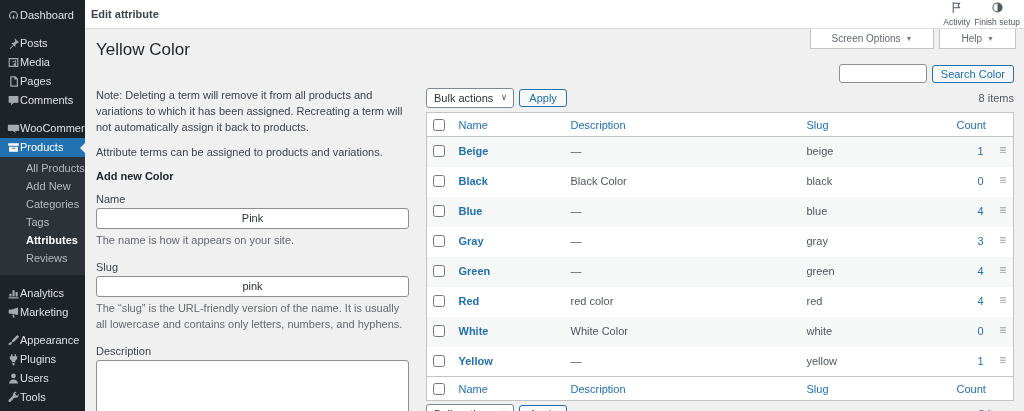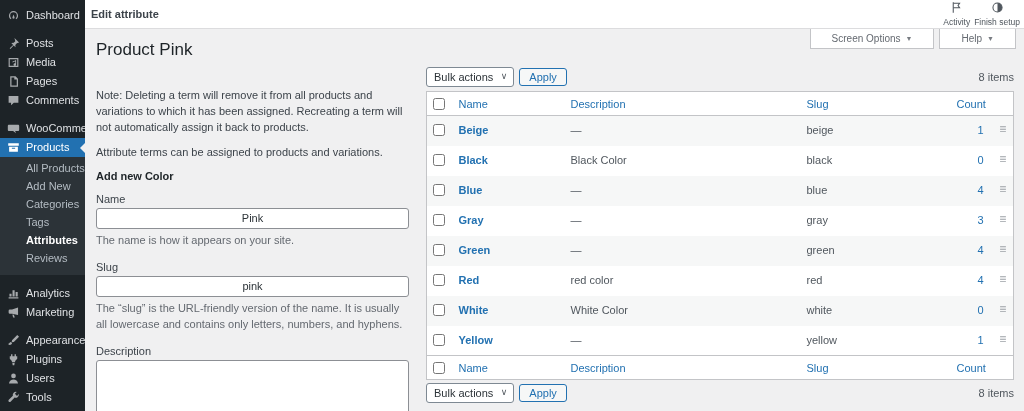--- a/index.html
+++ b/index.html
@@ -2,21 +2,21 @@
 <html><head>
 <meta charset="utf-8">
 <style>
   * { box-sizing: border-box; margin: 0; padding: 0; }
   html,body { width:1024px; height:411px; overflow:hidden; }
   body { font-family:"Liberation Sans", sans-serif; font-size:11px; color:#3c434a; background:#f0f0f1; }
   .app { display:flex; width:1024px; height:411px; }
 
   
   .sidebar { width:85px; flex:none; background:#1d2327; overflow:hidden; padding-top:6px; }
-  .menu-item { display:flex; align-items:center; gap:6px; padding:3px 7px; color:#dfe1e4; cursor:pointer; line-height:13px; white-space:nowrap; }
+  .menu-item { display:flex; align-items:center; padding:3px 7px; color:#dfe1e4; cursor:pointer; line-height:13px; white-space:nowrap; }
   .menu-item .mi-icon { width:13px; height:13px; flex:none; color:#a7aaad; display:inline-flex; }
   .menu-item .mi-icon svg { width:13px; height:13px; fill:currentColor; }
   .menu-item.gap { margin-top:9px; }
   .menu-item.active { background:#2271b1; color:#fff; position:relative; }
   .menu-item.active .mi-icon { color:#fff; }
   .menu-item.active::after { content:""; position:absolute; right:0; top:50%; margin-top:-5px; border:5px solid transparent; border-left-width:0; border-right-color:#f0f0f1; }
   .submenu { background:#2c3338; padding:3px 0 7px; }
   .submenu-item { display:block; padding:2px 6px 3px 26px; color:#b4bcc3; cursor:pointer; line-height:13px; white-space:nowrap; }
   .submenu-item.current { color:#fff; font-weight:bold; }
 
@@ -236,21 +236,21 @@
         <span>Screen Options</span>
         <span class="caret">▼</span>
       </div>
       <div class="screen-tab">
         <span>Help</span>
         <span class="caret">▼</span>
       </div>
     </div>
 
     <div class="content">
-      <h1 class="page-title">Product Pink</h1>
+      <h1 class="page-title">Yellow Color</h1>
 
       <div class="cols">
 
         <div class="col-left">
           <p class="intro">Note: Deleting a term will remove it from all products and variations to which it has been assigned. Recreating a term will not automatically assign it back to products.</p>
           <p class="intro">Attribute terms can be assigned to products and variations.</p>
           <h3 class="form-heading">Add new Color</h3>
 
           <label class="field-label">Name</label>
           <input type="text" class="text-input" value="Pink" style="">
@@ -261,20 +261,24 @@
           <p class="help">The “slug” is the URL-friendly version of the name. It is usually all lowercase and contains only letters, numbers, and hyphens.</p>
 
           <label class="field-label">Description</label>
           <textarea class="desc-input" style=""></textarea>
           
 
           
         </div>
 
         <div class="col-right">
+          <div class="search-row">
+            <input type="text" class="search-input" placeholder="" style="">
+            <button class="button-secondary">Search Color</button>
+          </div>
 
           <div class="tablenav top">
             <div class="select-box">
               <span>Bulk actions</span>
               <span class="sel-caret">∨</span>
             </div>
             <button class="button-secondary">Apply</button>
             <span class="items-count">8 items</span>
           </div>
 

